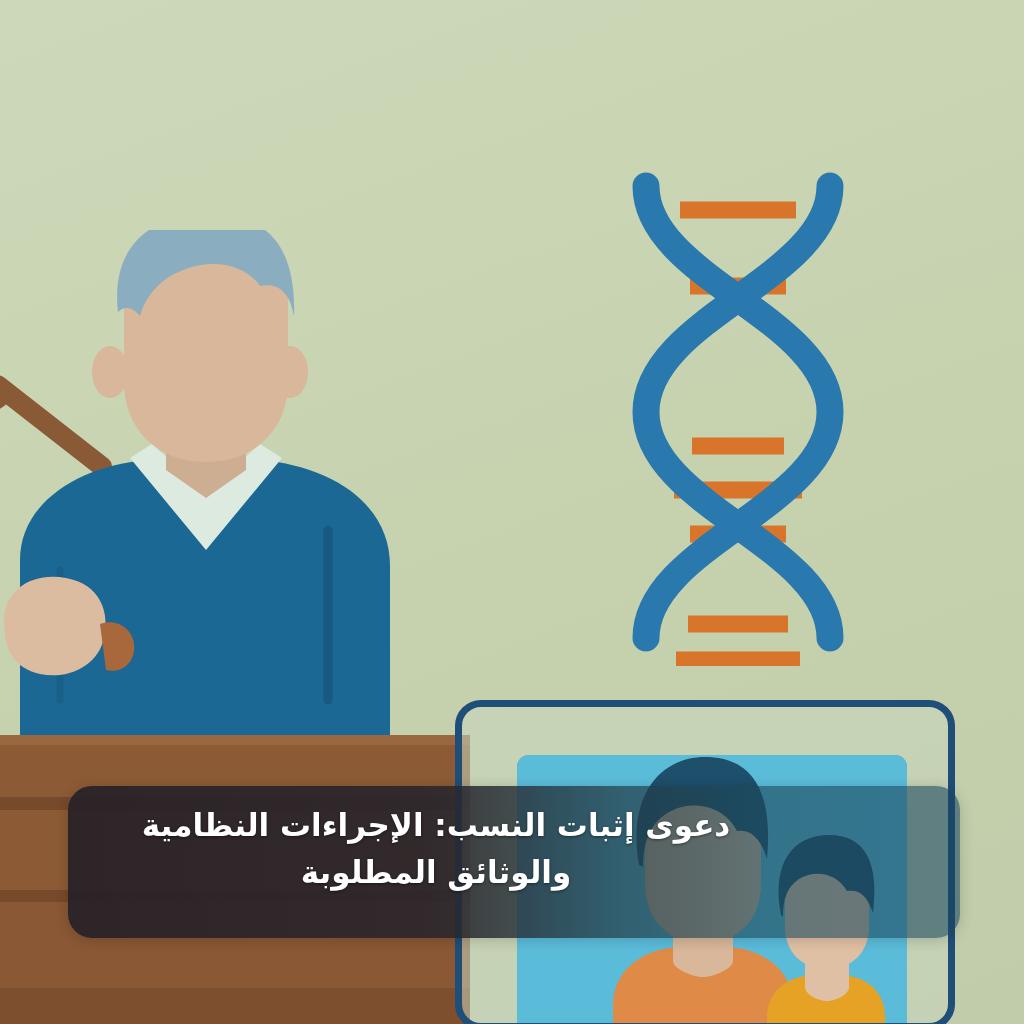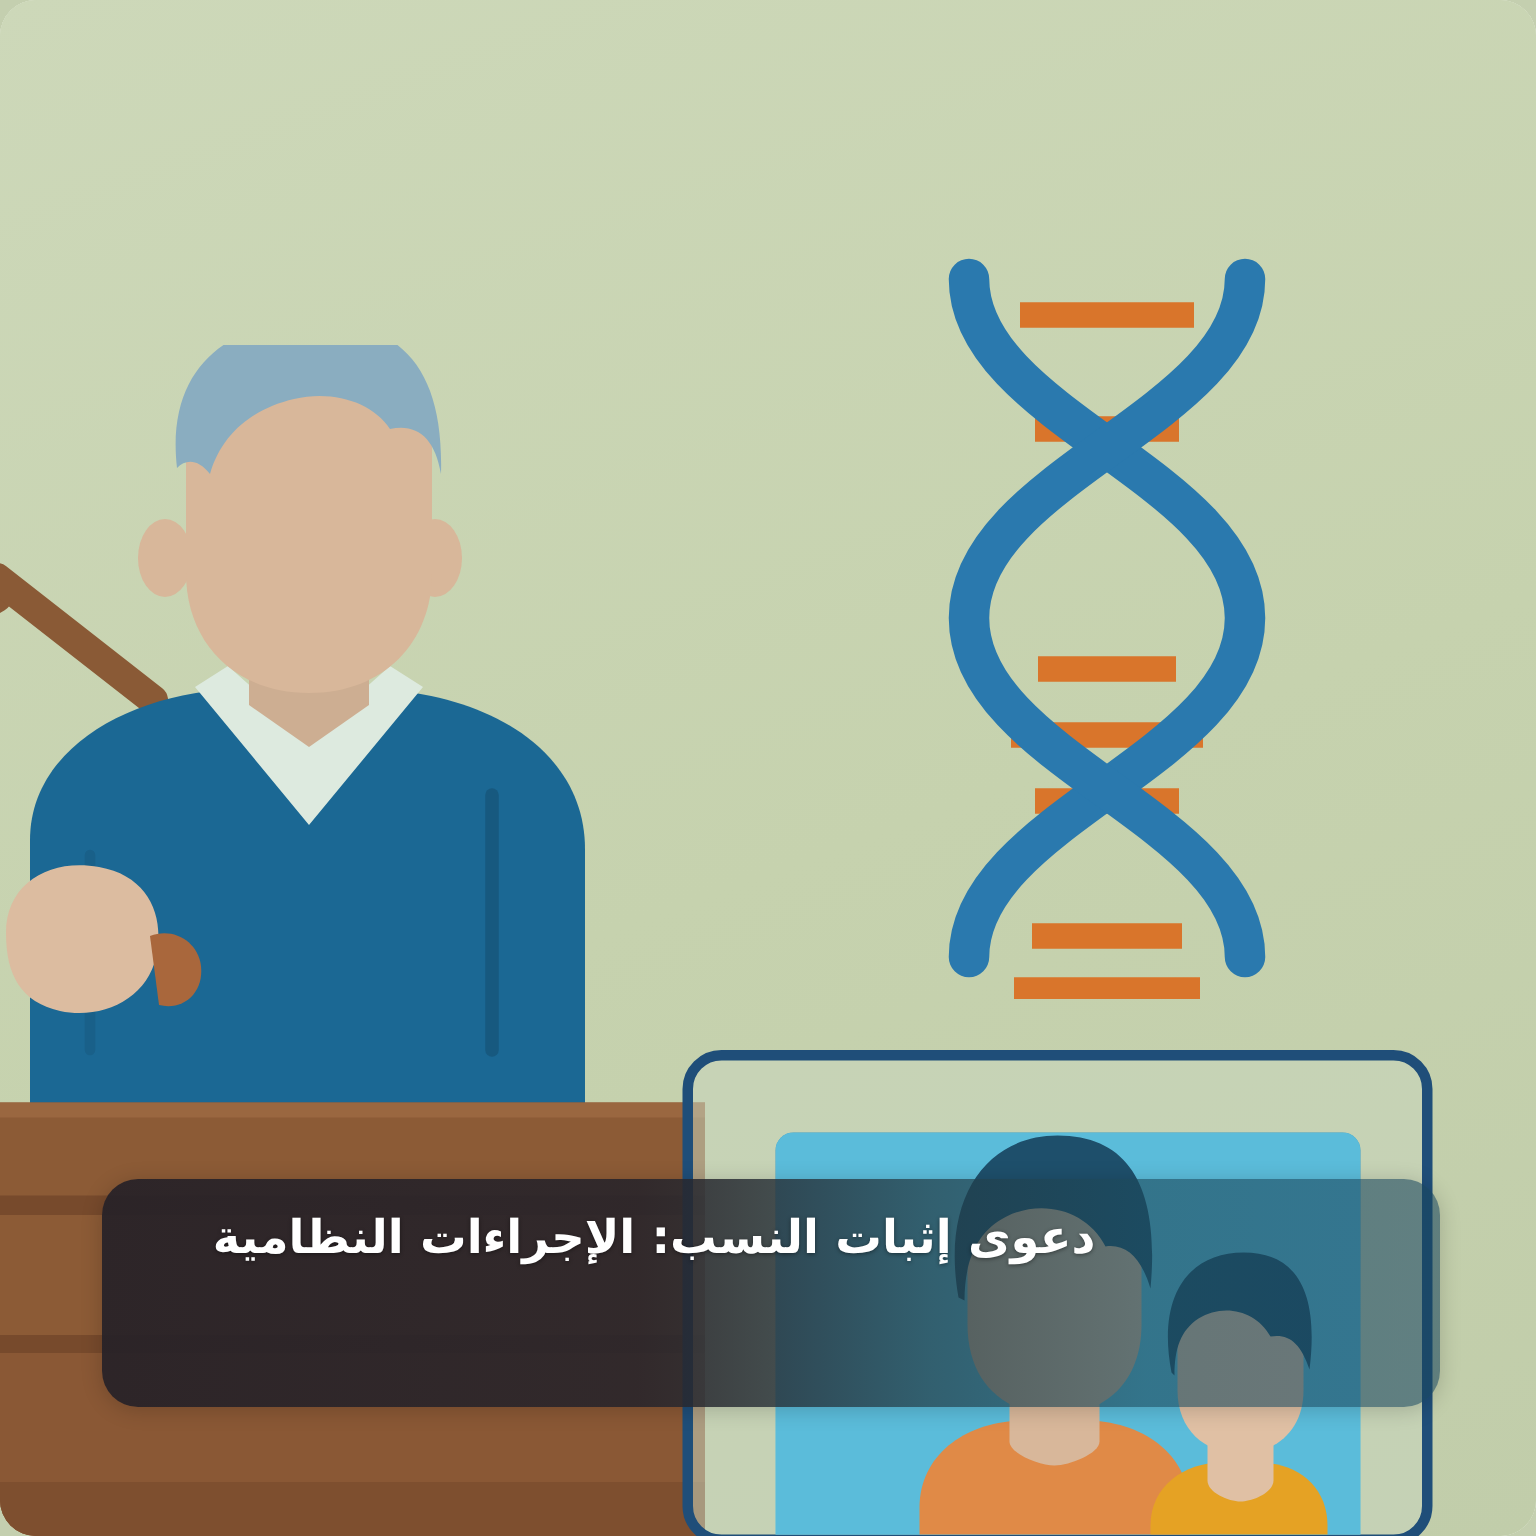--- a/index.html
+++ b/index.html
@@ -1,21 +1,21 @@
 <!DOCTYPE html>
 <html lang="ar"><head>
 <meta charset="utf-8">
 <style>
   html,body{margin:0;padding:0;}
   body{
     width:1024px;height:1024px;overflow:hidden;
     font-family:"DejaVu Sans","Liberation Sans",sans-serif;
     background:#c4cfaf;
   }
-  .stage{position:relative;width:1024px;height:1024px;overflow:hidden;background:#ffffff;border-radius:24px;}
+  .stage{position:relative;width:1024px;height:1024px;overflow:hidden;background:#ffffff;}
 
   
   .bg{position:absolute;inset:0;background:#c9d5b4;}
   .bg-grad{position:absolute;inset:0;
     background:linear-gradient(160deg,#cdd8b9 0%,#c6d2ae 55%,#c1cdaa 100%);}
 
   
   .dna{position:absolute;left:612px;top:158px;width:252px;height:508px;}
   .dna svg{display:block;width:100%;height:100%;}
 
@@ -155,17 +155,18 @@
                    C350,140 342,134 330,136 C320,118 298,114 282,124
                    C270,132 266,144 266,162 Z" fill="#1e4f6b"></path>
         </g>
       </svg>
     </div>
   </div>
 
   <div class="banner">
     <div class="title">
       <span class="l1">دعوى إثبات النسب: الإجراءات النظامية</span>
+      <span class="l2">والوثائق المطلوبة</span>
     </div>
 
   </div>
 
 </div>
 
 </body></html>

